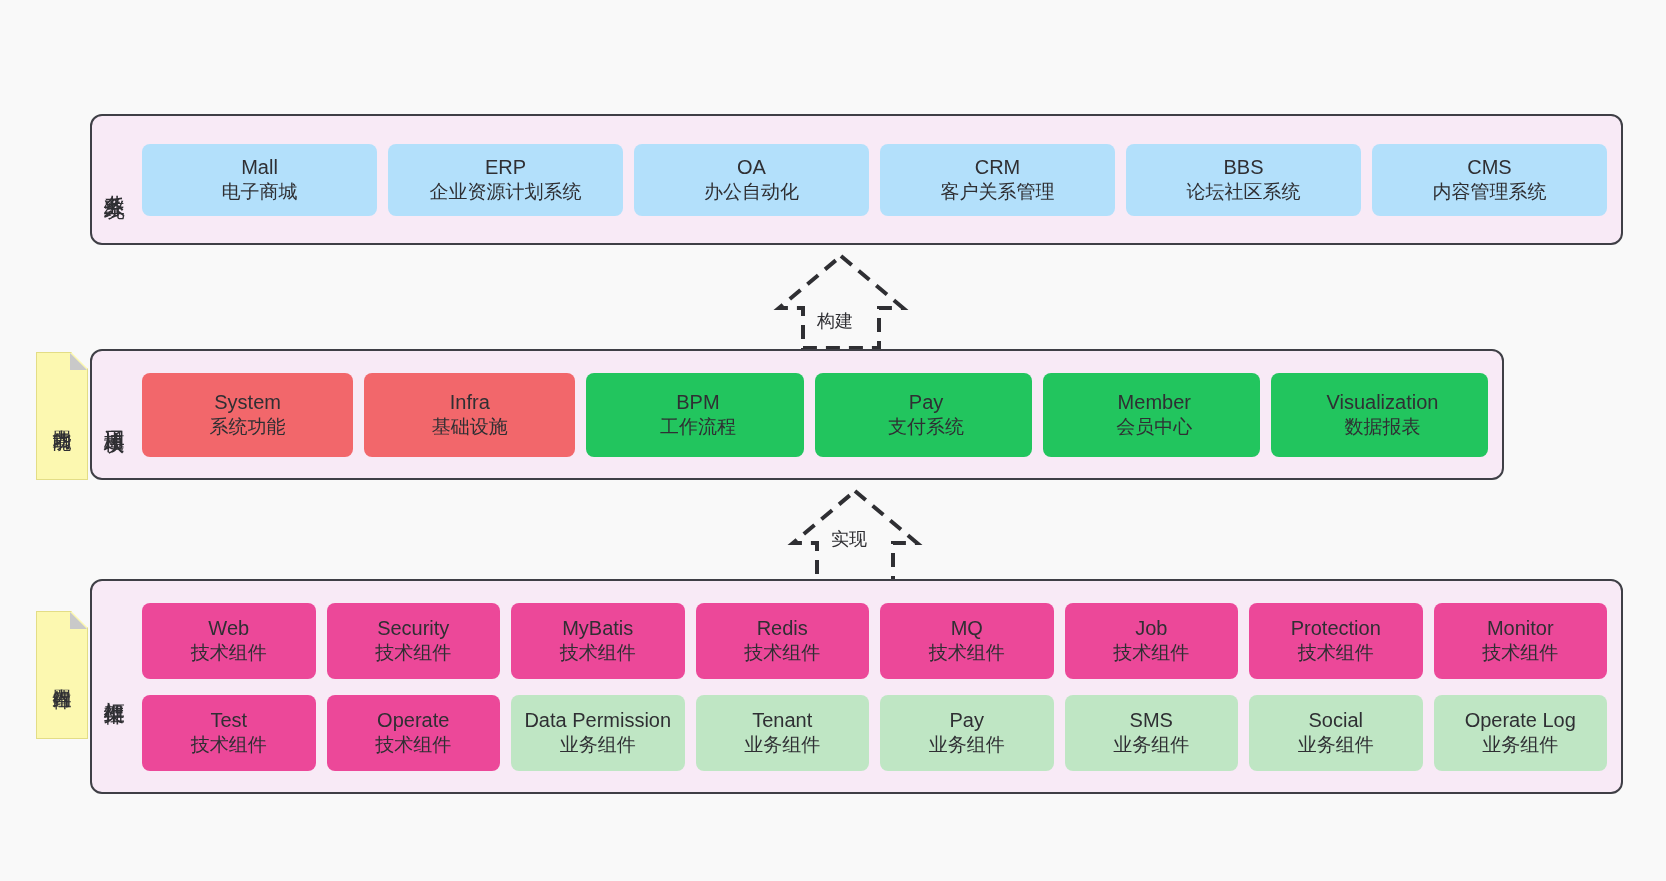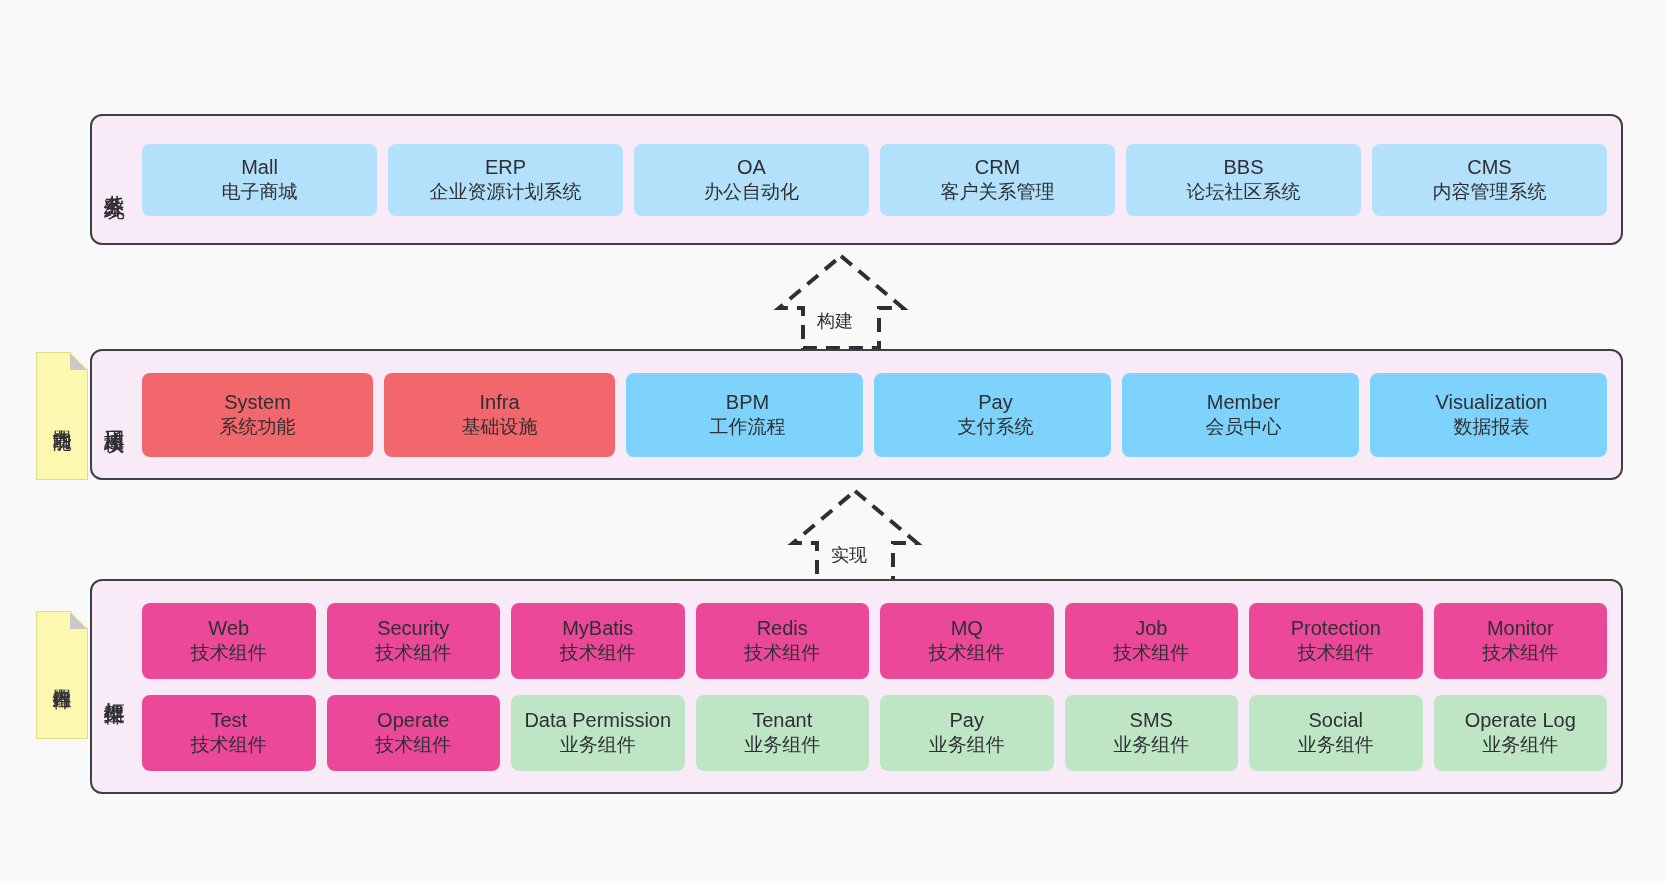--- a/index.html
+++ b/index.html
@@ -89,27 +89,27 @@
     word-break: break-word;
   }
   .cell .t2 {
     font-size: 19px;
     color: #2f2f33;
   }
 
   
   .c-blue       { background: #b3e0fb; }
   .c-red        { background: #f2676b; }
-  .c-pink       { background: #7dd3fc; padding-left: 10px; }
+  .c-pink       { background: #22c55e; padding-left: 10px; }
   .c-green      { background: #ec4899; }
   .c-lightgreen { background: #bfe6c4; }
 
   
   #layer-business  { left: 90px;  top: 114px; width: 1533px; height: 131px; }
-  #layer-common    { left: 90px;  top: 349px; width: 1533px; height: 131px; }
+  #layer-common    { left: 90px;  top: 349px; width: 1414px; height: 131px; }
   #layer-framework { left: 90px;  top: 579px; width: 1533px; height: 215px; }
 
   #layer-business  .layer-body { padding-top: 0; }
   #layer-business  .cell  { height: 72px; }
   #layer-common    .cell  { height: 84px; }
   #layer-framework .cell  { height: 76px; }
 
   
   .note {
     position: absolute;
@@ -155,21 +155,21 @@
   .connector svg { display: block; overflow: visible; }
 
   .connector-label {
     position: absolute;
     font-size: 18px;
     color: #2f2f33;
     background: transparent;
     white-space: nowrap;
   }
   #connector-build .connector-label   { left: 56px; top: 57px; }
-  #connector-realize .connector-label { left: 56px; top: 40px; margin-top: 16px; }
+  #connector-realize .connector-label { left: 56px; top: 40px; }
 </style>
 </head>
 <body>
 
 <div id="canvas">
 
   <div class="layer" id="layer-business">
     <div class="layer-title">业务系统</div>
     <div class="layer-body">
       <div class="row">

